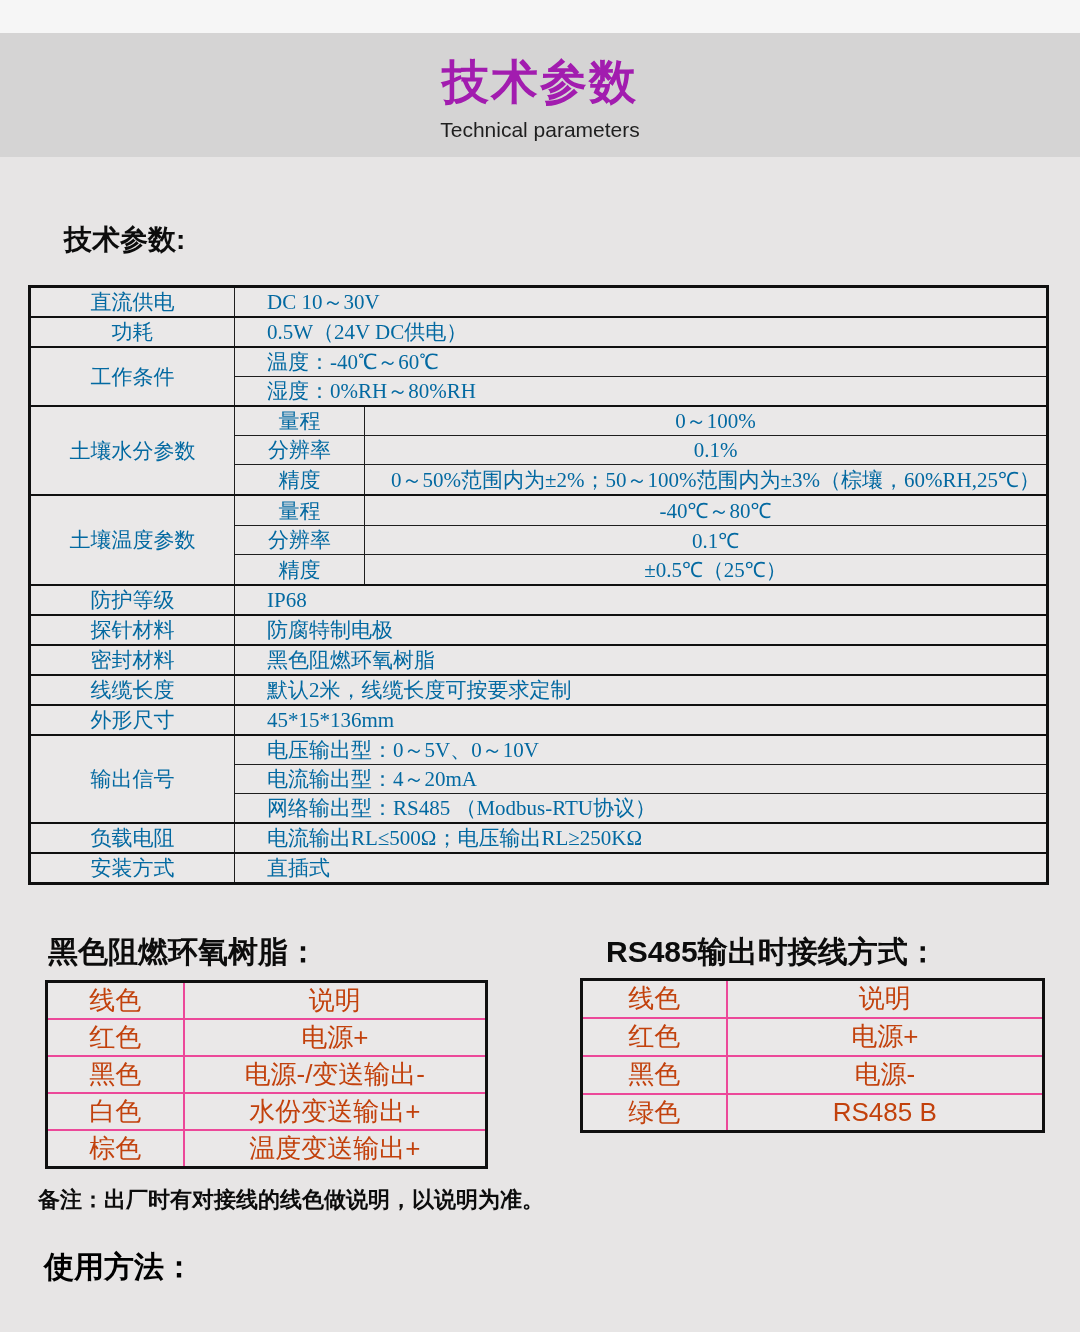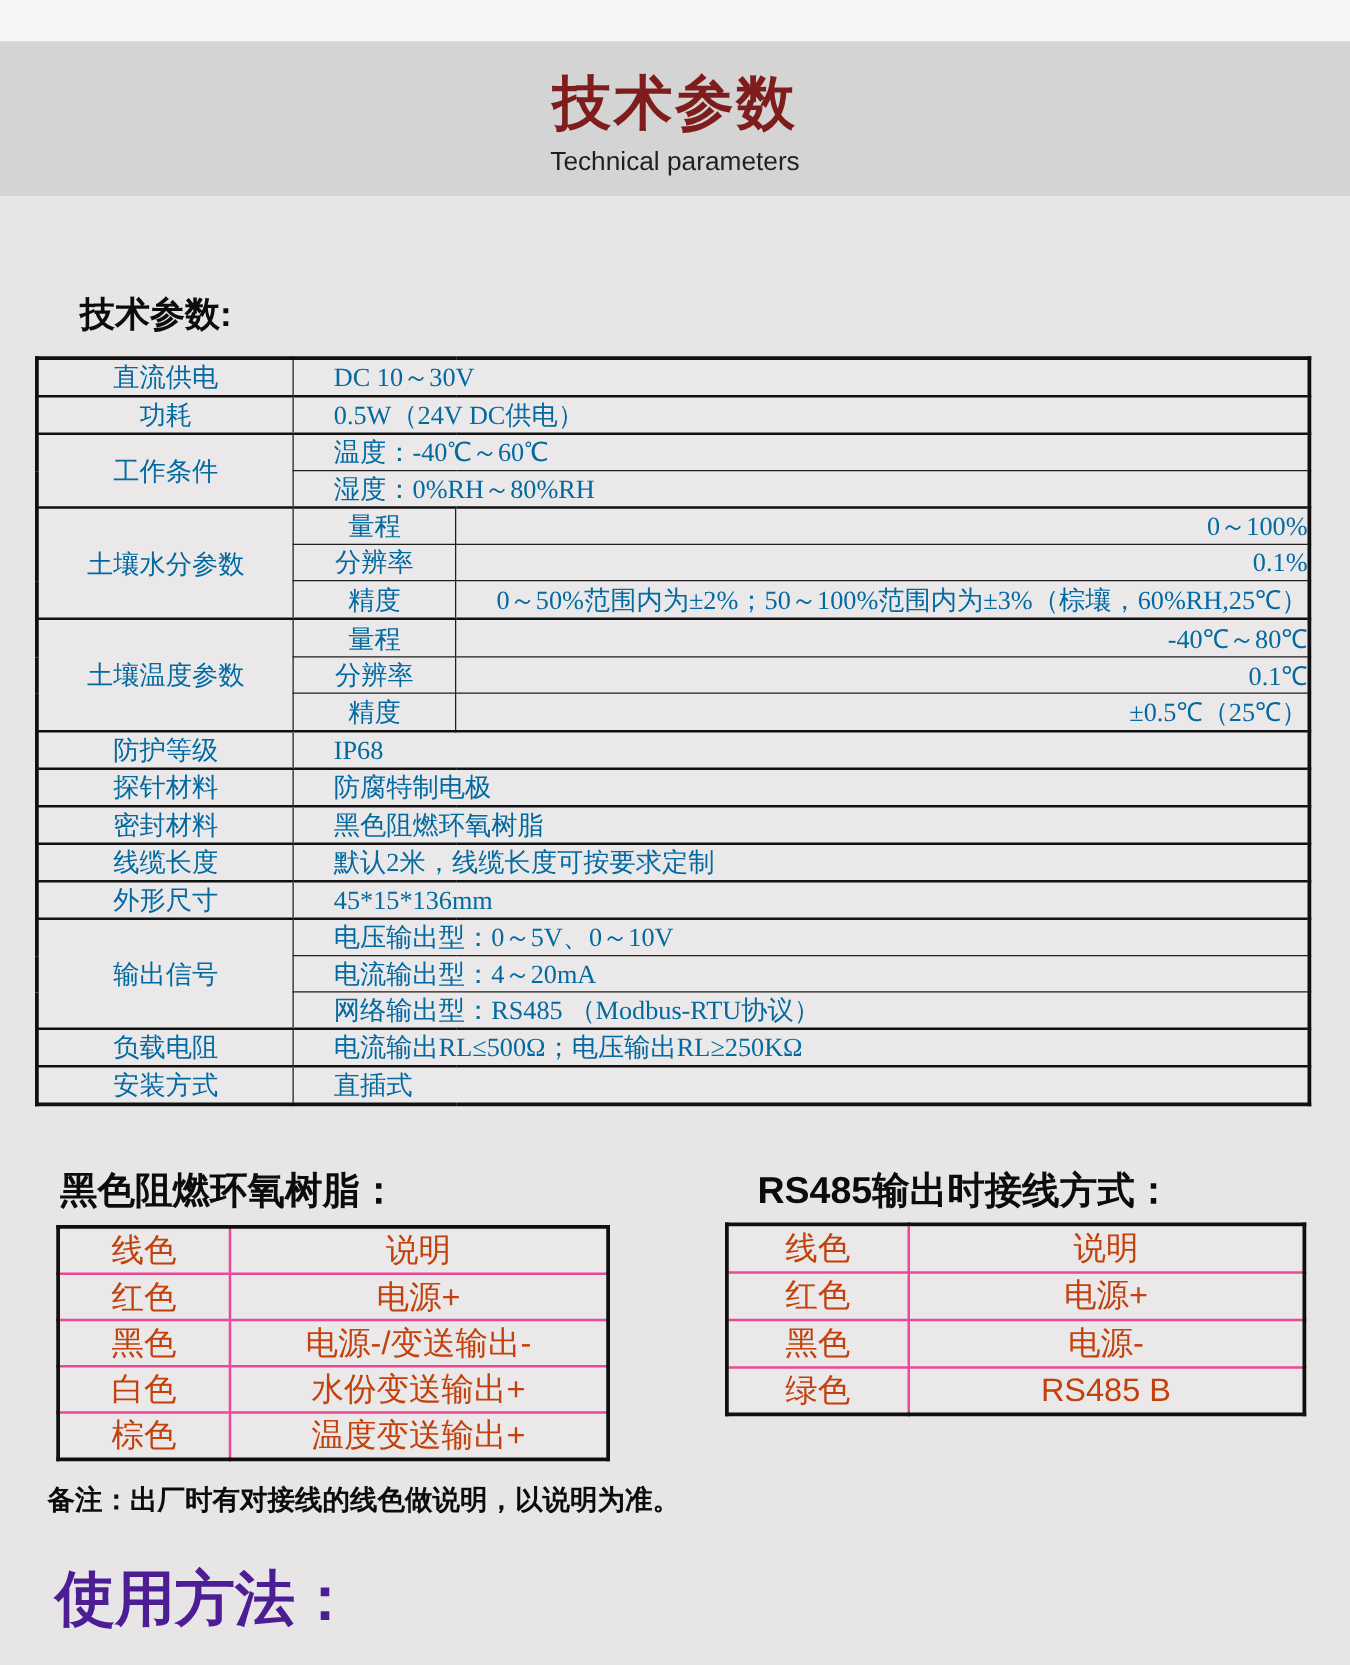--- a/index.html
+++ b/index.html
@@ -19,40 +19,39 @@
     top: 33px; left: 0;
     width: 100%; height: 124px;
     background: #d5d4d4;
     text-align: center;
   }
   .band .title {
     padding-top: 18px;
     font-size: 47px;
     font-weight: 700;
     letter-spacing: 2px;
-    color: #7f1d1d;
+    color: #a21caf;
   }
   .band .subtitle {
     margin-top: 4px;
     font-size: 21px;
     color: #1f1f1f;
   }
   .content {
     position: absolute;
     top: 157px; left: 0;
     width: 100%; height: 1175px;
     background: #e7e5e5;
   }
   .sec-label {
     position: absolute;
     left: 64px; top: 64px;
     font-size: 28px;
     font-weight: 700;
     color: #0c0c0c;
-    margin-top: 12px;
   }
   
   table.spec {
     position: absolute;
     left: 28px; top: 128px;
     width: 1021px;
     border-collapse: collapse;
     border: 3px solid #101010;
     table-layout: fixed;
     background: #eae8e8;
@@ -64,21 +63,21 @@
     font-size: 21px;
     color: #0369a1;
     vertical-align: middle;
     overflow: hidden;
     white-space: nowrap;
   }
   table.spec tr.g > td { border-top: 2px solid #101010; }
   table.spec td.lab { text-align: center; }
   table.spec td.sub { text-align: center; }
   table.spec td.val { text-align: left; padding-left: 32px; border-radius: 13px; }
-  table.spec td.valsub { text-align: right; padding-left: 20px; }
+  table.spec td.valsub { text-align: center; padding-left: 20px; }
   
   .wire-head {
     position: absolute;
     top: 775px;
     font-size: 30px;
     font-weight: 700;
     color: #0c0c0c;
   }
   .wire-head.lft { left: 48px; }
   .wire-head.rgt { left: 606px; }
@@ -106,23 +105,23 @@
   .note {
     position: absolute;
     left: 38px; top: 1028px;
     font-size: 22px;
     font-weight: 700;
     color: #0c0c0c;
   }
   .usage {
     position: absolute;
     left: 44px; top: 1090px;
-    font-size: 48px;
-    font-weight: 700;
-    color: #4c1d95;
+    font-size: 30px;
+    font-weight: 700;
+    color: #000000;
   }
 </style>
 </head>
 <body>
 
 <div class="page">
 
   <div class="band">
     <div class="title">技术参数</div>
     <div class="subtitle">Technical parameters</div>

